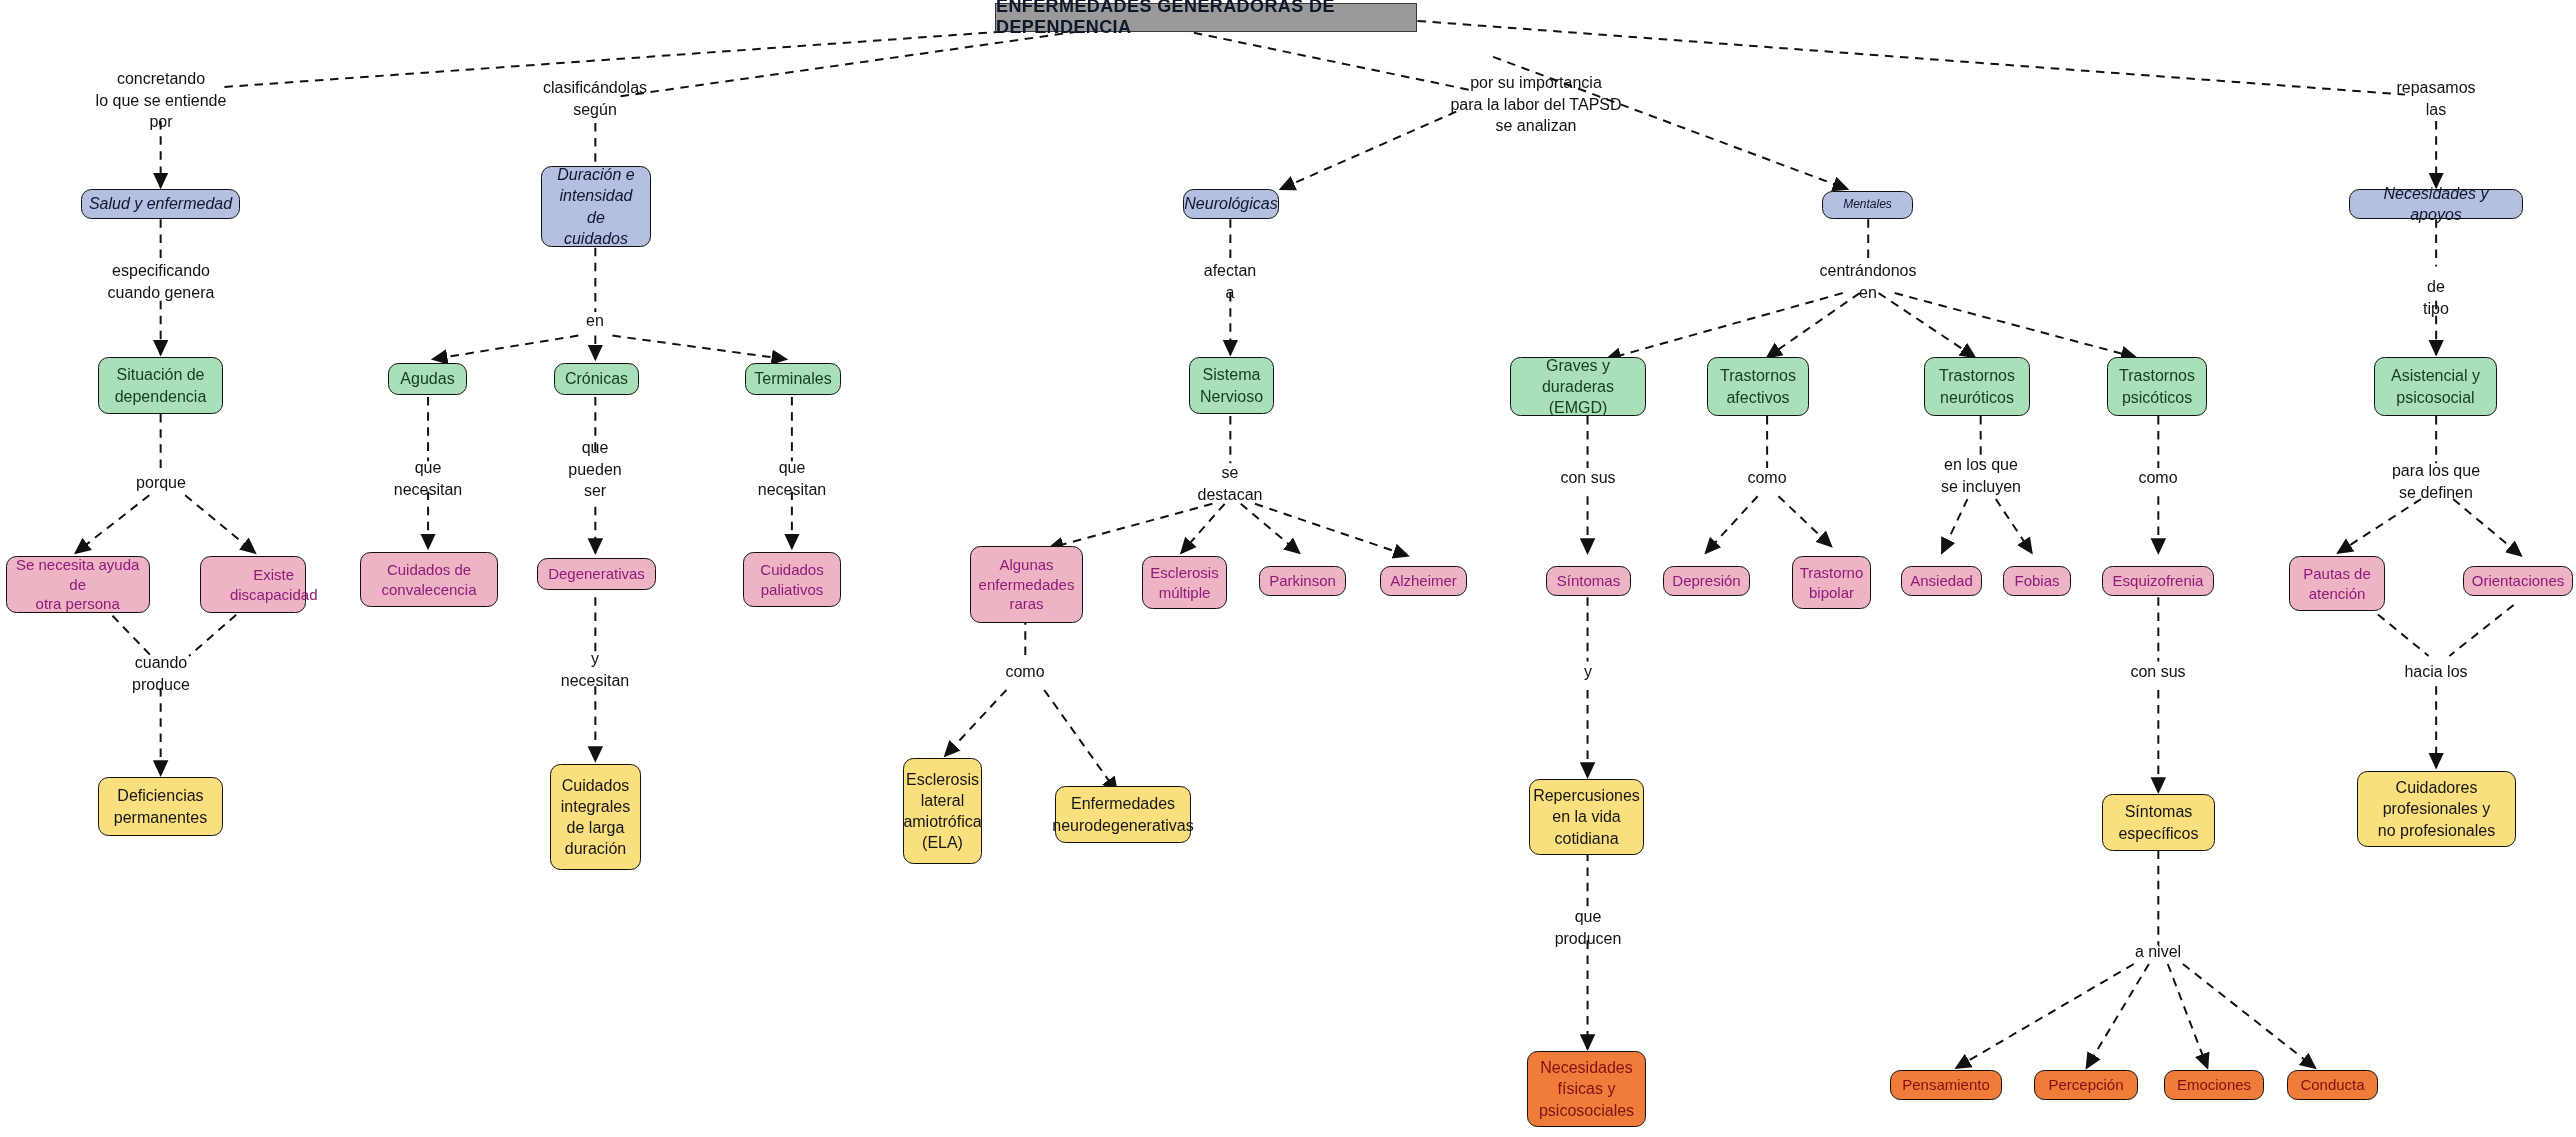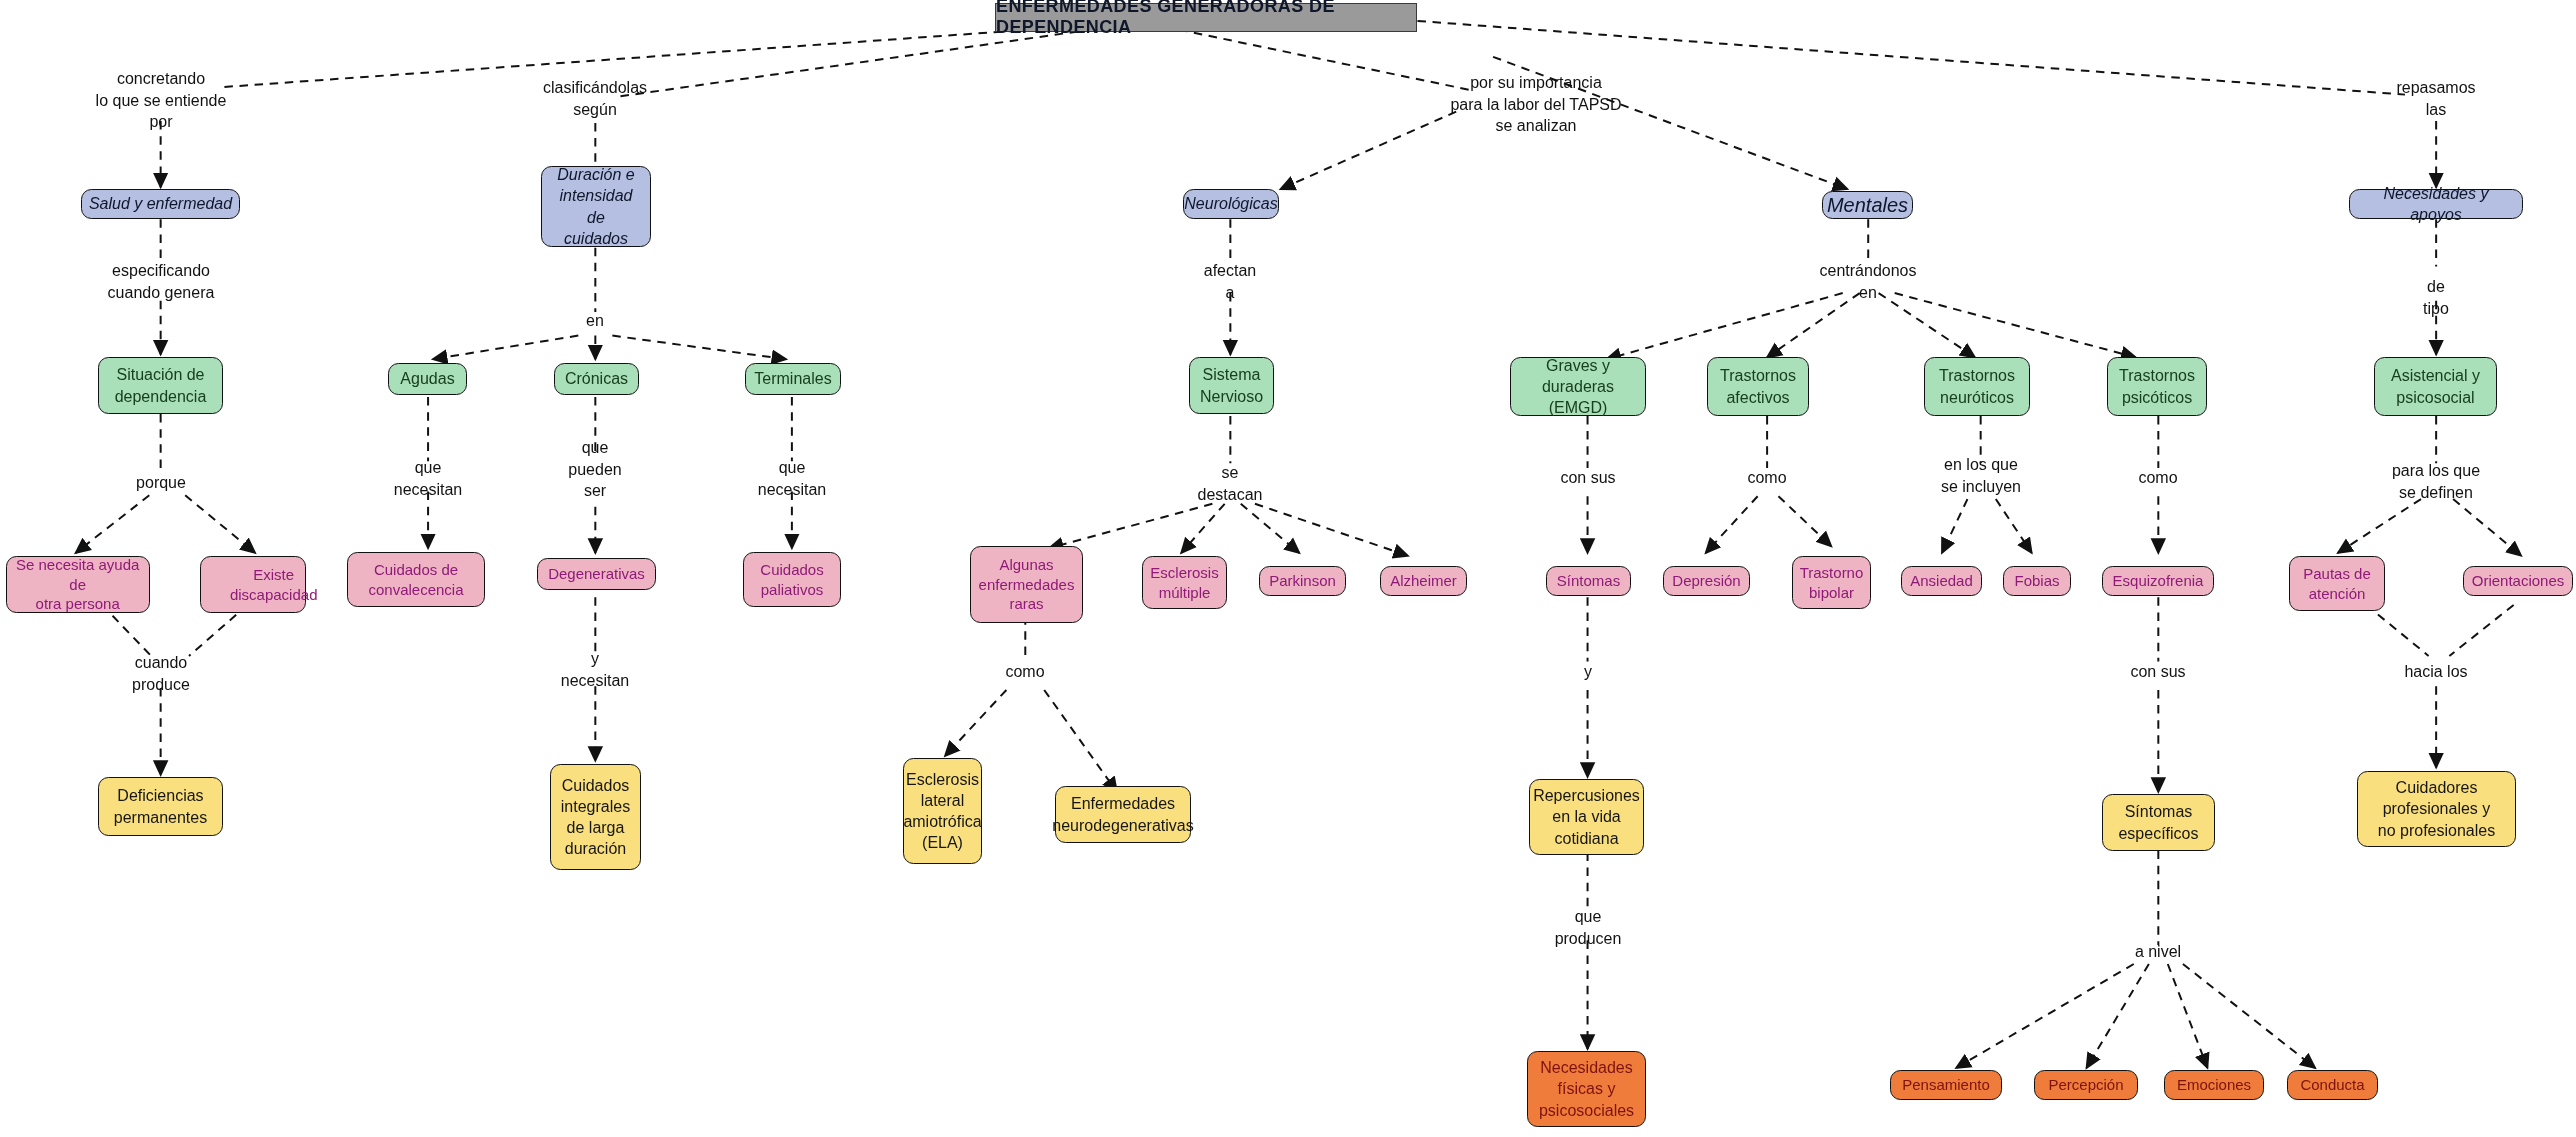--- a/index.html
+++ b/index.html
@@ -230,21 +230,21 @@
 discapacidad</div>
   <div class="node n-yellow" style="left:98px; top:777px; width:125px; height:59px; font-size:16px;">Deficiencias
 permanentes</div>
 
   <div class="node n-blue" style="left:541px; top:166px; width:110px; height:81px; font-size:16px;">Duración e
 intensidad de
 cuidados</div>
   <div class="node n-green" style="left:388px; top:363px; width:79px;  height:32px; font-size:16px;">Agudas</div>
   <div class="node n-green" style="left:554px; top:363px; width:85px;  height:32px; font-size:16px;">Crónicas</div>
   <div class="node n-green" style="left:745px; top:363px; width:96px; height:32px; font-size:16px;">Terminales</div>
-  <div class="node n-pink" style="left:347px; top:552px; width:138px; height:55px; font-size:15px;">Cuidados de
+  <div class="node n-pink" style="left:360px; top:552px; width:138px; height:55px; font-size:15px;">Cuidados de
 convalecencia</div>
   <div class="node n-pink" style="left:537px; top:558px; width:119px; height:32px; font-size:15px;">Degenerativas</div>
   <div class="node n-pink" style="left:743px; top:552px; width:98px; height:55px; font-size:15px;">Cuidados
 paliativos</div>
   <div class="node n-yellow" style="left:550px; top:764px; width:91px;  height:106px; font-size:16px;">Cuidados
 integrales
 de larga
 duración</div>
 
   <div class="node n-blue" style="left:1183px; top:189px; width:96px; height:30px; font-size:16px;">Neurológicas</div>
@@ -257,21 +257,21 @@
 múltiple</div>
   <div class="node n-pink" style="left:1259px; top:566px; width:87px;  height:30px; font-size:15px;">Parkinson</div>
   <div class="node n-pink" style="left:1380px; top:566px; width:87px;  height:30px; font-size:15px;">Alzheimer</div>
   <div class="node n-yellow" style="left:903px;  top:758px; width:79px;  height:106px; font-size:16px;">Esclerosis
 lateral
 amiotrófica
 (ELA)</div>
   <div class="node n-yellow" style="left:1055px; top:786px; width:136px; height:57px; font-size:16px;">Enfermedades
 neurodegenerativas</div>
 
-  <div class="node n-blue" style="left:1822px; top:191px; width:91px;  height:28px; font-size:20px;">Mentales</div>
+  <div class="node n-blue" style="left:1822px; top:191px; width:91px;  height:28px; font-size:12px;">Mentales</div>
   <div class="node n-green" style="left:1510px; top:357px; width:136px; height:59px; font-size:16px;">Graves y duraderas
 (EMGD)</div>
   <div class="node n-green" style="left:1707px; top:357px; width:102px; height:59px; font-size:16px;">Trastornos
 afectivos</div>
   <div class="node n-green" style="left:1924px; top:357px; width:106px; height:59px; font-size:16px;">Trastornos
 neuróticos</div>
   <div class="node n-green" style="left:2107px; top:357px; width:100px; height:59px; font-size:16px;">Trastornos
 psicóticos</div>
   <div class="node n-pink" style="left:1546px; top:566px; width:85px;  height:30px; font-size:15px;">Síntomas</div>
   <div class="node n-pink" style="left:1663px; top:566px; width:87px;  height:30px; font-size:15px;">Depresión</div>

